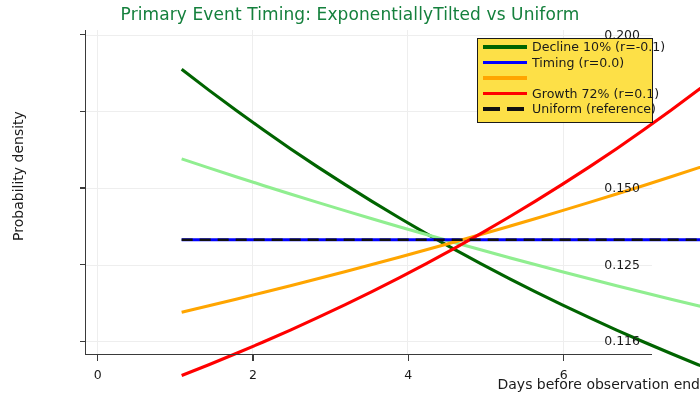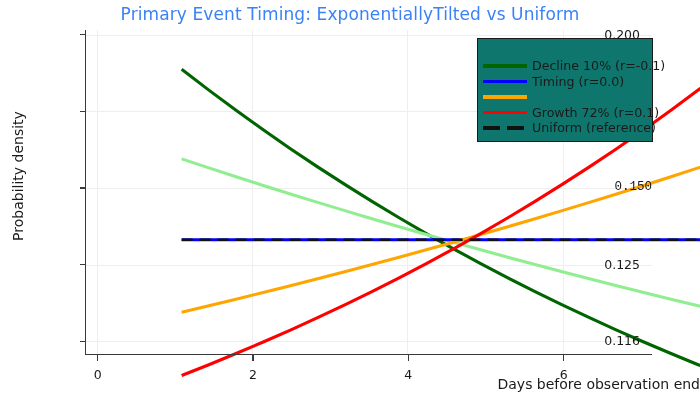--- a/index.html
+++ b/index.html
@@ -2,21 +2,21 @@
 <html><head>
 <meta charset="utf-8">
 <style>
   html,body{margin:0;padding:0;}
   body{width:700px;height:400px;background:#ffffff;
        font-family:"DejaVu Sans","Liberation Sans",sans-serif;
        overflow:hidden;position:relative;}
   #figure{position:absolute;left:0;top:0;width:700px;height:400px;background:#fff;}
 
   #chart-title{position:absolute;left:0;top:4px;width:700px;text-align:center;
-      font-size:17px;color:#3b82f6;letter-spacing:0.1px;}
+      font-size:17px;color:#15803d;letter-spacing:0.1px;}
 
   #ylabel{position:absolute;left:-97px;top:168px;width:230px;text-align:center;
       font-size:14px;color:#1a1a1a;transform:rotate(-90deg);}
 
   #xlabel{position:absolute;left:0;top:376px;width:700px;text-align:right;
       font-size:14px;color:#1a1a1a;}
 
   #plot-area{position:absolute;left:85px;top:30px;width:567px;height:325px;
       background:#ffffff;}
   #plot-frame{position:absolute;left:85px;top:30px;width:567px;height:325px;
@@ -30,22 +30,22 @@
   .xtick-mark{position:absolute;height:6px;width:1.4px;background:#3a3a3a;top:325px;}
 
   .ytick-label{position:absolute;right:0;width:46px;text-align:right;
       font-size:12.5px;color:#1a1a1a;}
   .xtick-label{position:absolute;width:40px;text-align:center;
       font-size:12.5px;color:#1a1a1a;top:337px;}
 
   #curves{position:absolute;left:85px;top:30px;width:567px;height:325px;}
 
   #legend{position:absolute;left:477px;top:38px;width:176px;
-      background:#0f766e;border:1.2px solid #1a1a1a;box-sizing:border-box;
-      padding:19px 6px 5px 5px;}
+      background:#fde047;border:1.2px solid #1a1a1a;box-sizing:border-box;
+      padding:0 6px 5px 5px;}
   .legend-row{display:flex;align-items:center;height:15.5px;}
   .legend-swatch{width:44px;height:15px;margin-right:5px;flex:0 0 44px;
       position:relative;}
   .legend-swatch i{position:absolute;left:0;top:6.2px;width:44px;height:3.1px;
       display:block;}
   .legend-swatch.dashed i{background:none;}
   .legend-swatch.dashed i::before,
   .legend-swatch.dashed i::after{content:"";position:absolute;top:0;height:3.1px;
       background:#111111;}
   .legend-swatch.dashed i::before{left:0;width:17px;}
@@ -85,21 +85,21 @@
       </svg>
   </div>
 
   <div id="plot-frame">
     <div id="ytick-layer">
         <div class="ytick-mark" style="top: 310.503px;"></div>
         <div class="ytick-label" style="top: 303.203px; right: 12px;">0.116</div>
         <div class="ytick-mark" style="top: 233.852px;"></div>
         <div class="ytick-label" style="top: 226.552px; right: 12px;">0.125</div>
         <div class="ytick-mark" style="top: 157.201px;"></div>
-        <div class="ytick-label" style="top: 149.901px; right: 0; font-family: Liberation Mono, monospace;">0.150</div>
+        <div class="ytick-label" style="top: 149.901px; right: 12px;">0.150</div>
         <div class="ytick-mark" style="top: 80.55px;"></div>
         <div class="ytick-label" style="top: 73.25px; right: 12px;">0.175</div>
         <div class="ytick-mark" style="top: 3.89906px;"></div>
         <div class="ytick-label" style="top: -3.40094px; right: 12px; text-decoration: underline;">0.200</div>
       </div>
     <div id="xtick-layer">
         <div class="xtick-mark" style="left: 10.9507px;"></div>
         <div class="xtick-label" style="left: -8.34932px;">0</div>
         <div class="xtick-mark" style="left: 166.293px;"></div>
         <div class="xtick-label" style="left: 146.993px;">2</div>

